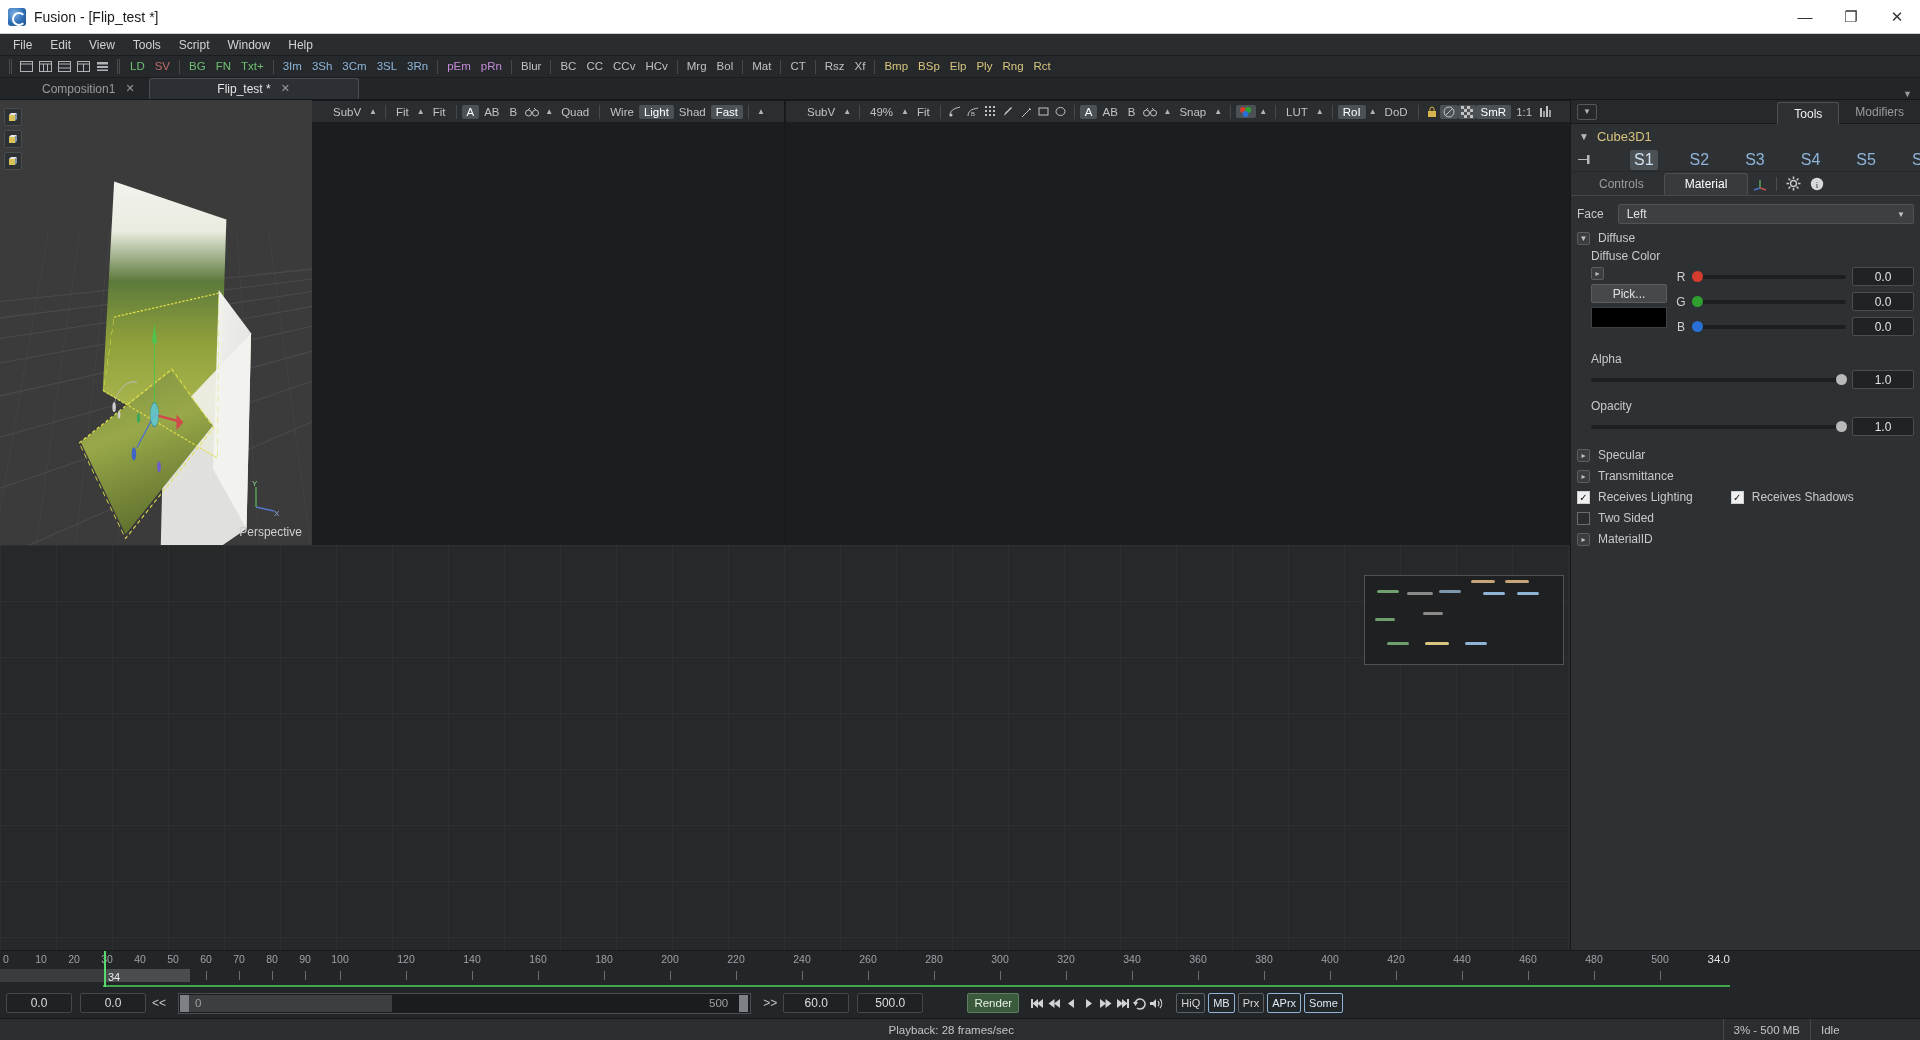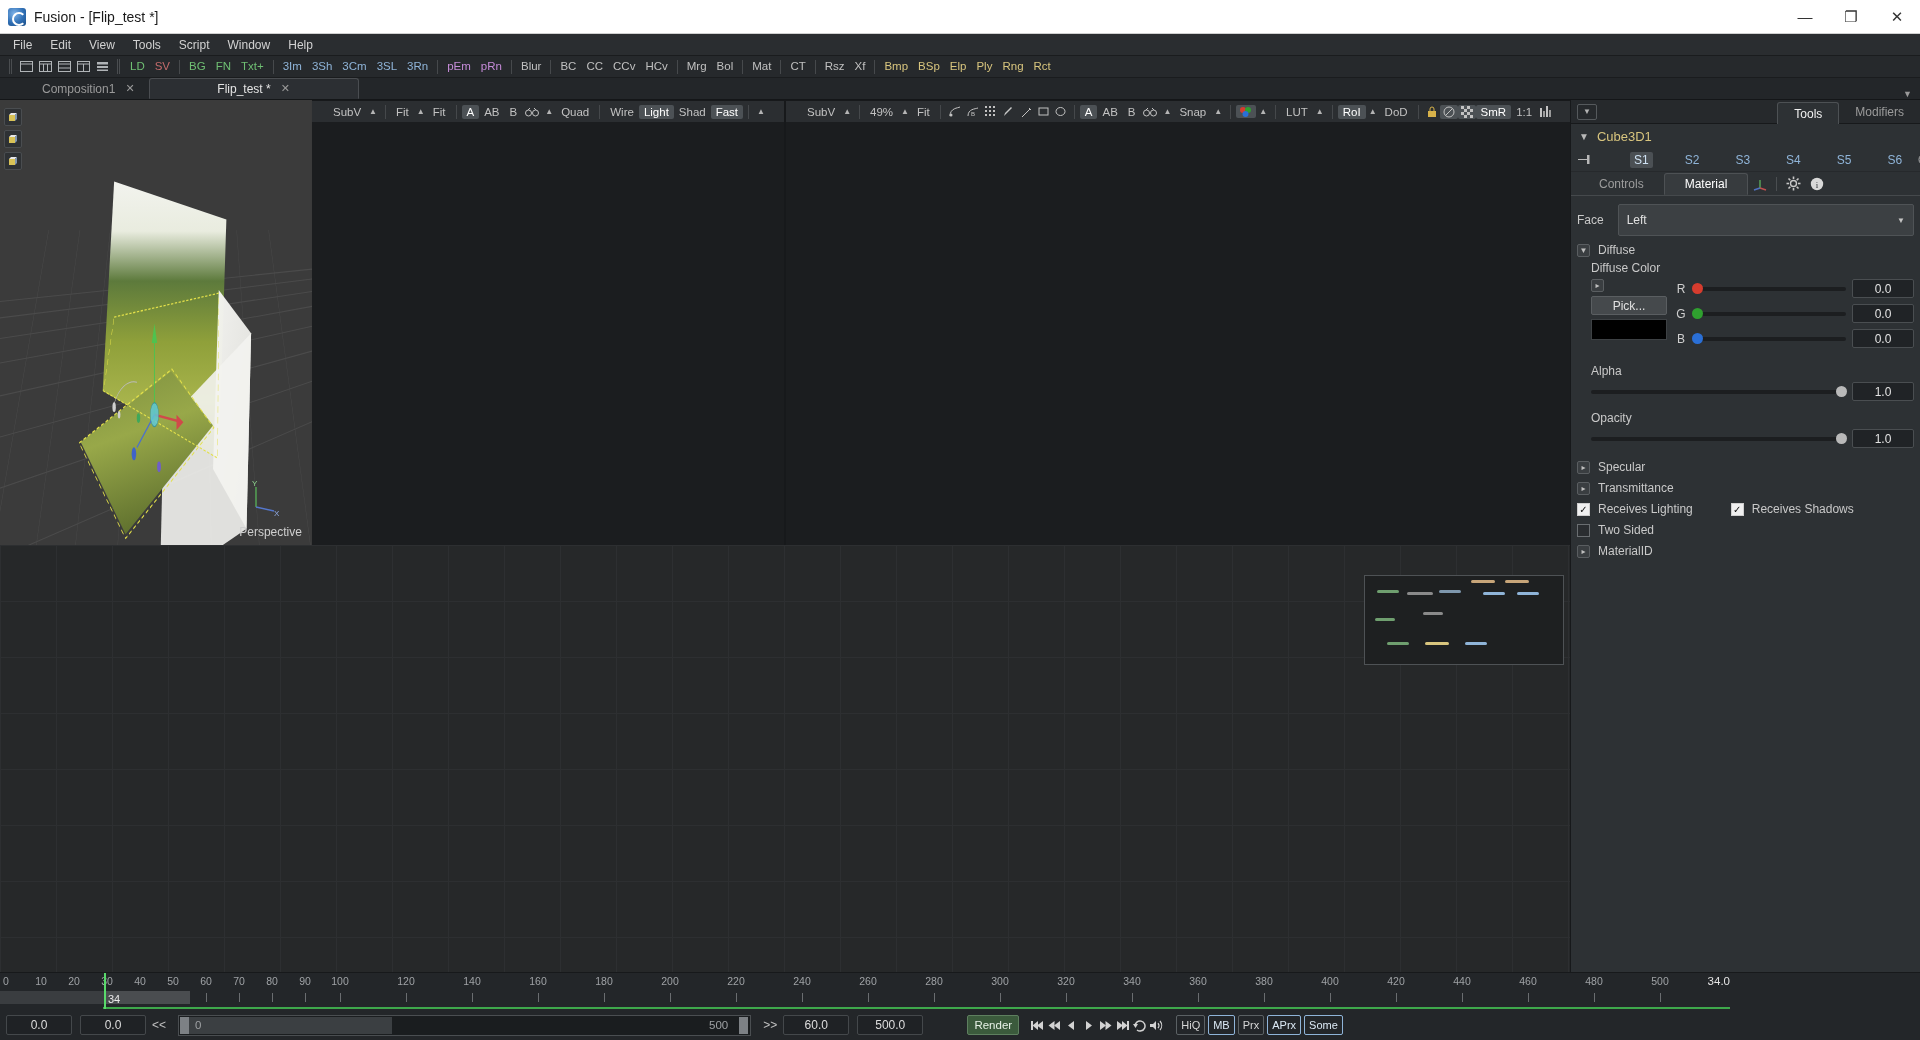--- a/index.html
+++ b/index.html
@@ -170,38 +170,38 @@
     height:24px; display:flex; align-items:center; gap:8px; padding-left:8px; flex:none;
     background:#2d3134;
   }
   .node-hdr .chev{ color:#b8b8b8; font-size:10px;}
   .node-hdr .nm{ color:#d8c57e; font-size:13px;}
   .sbar{
     height:24px; display:flex; align-items:center; gap:0; padding:0 6px; flex:none;
     background:#2d3134; border-bottom:1px solid #26292c;
   }
   .pin{ width:18px;height:16px;display:flex;align-items:center;justify-content:center;color:#b8b8b8;}
-  .sbtn{ font-size:12px; padding:1px 4px; color:#8fb4d8; border-radius:2px;margin-left:28px;}
+  .sbtn{ font-size:16px; padding:1px 4px; color:#8fb4d8; border-radius:2px;margin-left:28px;}
   .sbtn.on{ background:#4b5054; color:#cfe2f3;}
   .sico{ width:19px;height:17px;display:flex;align-items:center;justify-content:center;}
   .ctrl-tabs{
     height:24px; display:flex; align-items:center; background:#2d3134; flex:none;
     border-bottom:1px solid #45494c;
   }
   .ctab{ font-size:12px; padding:3px 20px; color:#9d9d9d; }
   .ctab.active{
     color:#fff; background:#373b3e; border:1px solid #4d5154; border-bottom-color:#373b3e;
     border-radius:3px 3px 0 0;
   }
   .ctrl-tabs .ic{ width:24px; height:18px; display:flex; align-items:center; justify-content:center;}
   .insbody{ flex:1; padding:8px 6px 0 6px; overflow:hidden; }
   .row{ display:flex; align-items:center; margin-bottom:7px; }
   .lbl{ font-size:12px; color:#c9c9c9; }
   .combo{
-    flex:1; height:32px; background:#3c4043; border:1px solid #4f5356; border-radius:2px;
+    flex:1; height:20px; background:#3c4043; border:1px solid #4f5356; border-radius:2px;
     display:flex; align-items:center; padding:0 8px; font-size:12px; color:#e0e0e0;
     margin-left:14px; position:relative;
   }
   .combo .ar{ margin-left:auto; font-size:8px; color:#c5c5c5;}
   .exp{
     width:13px;height:13px;border:1px solid #5a5e61;background:#3a3e41;border-radius:2px;
     display:flex;align-items:center;justify-content:center;font-size:8px;color:#c0c0c0; flex:none;
   }
   .grp{ margin-left:14px; }
   .sub-lbl{ font-size:12px; color:#c9c9c9; margin:2px 0 4px 0; }
@@ -1134,14 +1134,20 @@
       </div>
       <div style="width:8px"></div>
       <div class="qbtn">HiQ</div>
       <div class="qbtn active">MB</div>
       <div class="qbtn">Prx</div>
       <div class="qbtn active">APrx</div>
       <div class="qbtn active">Some</div>
       <div style="flex:1"></div>
     </div>
 
+    <div class="statusbar">
+      <div style="width:180px"></div>
+      <div class="sb-msg">Playback: 28 frames/sec</div>
+      <div class="sb-cell">3% - 500 MB</div>
+      <div class="sb-cell" style="width:110px">Idle</div>
+    </div>
   </div>
 </div>
 
 </body></html>

